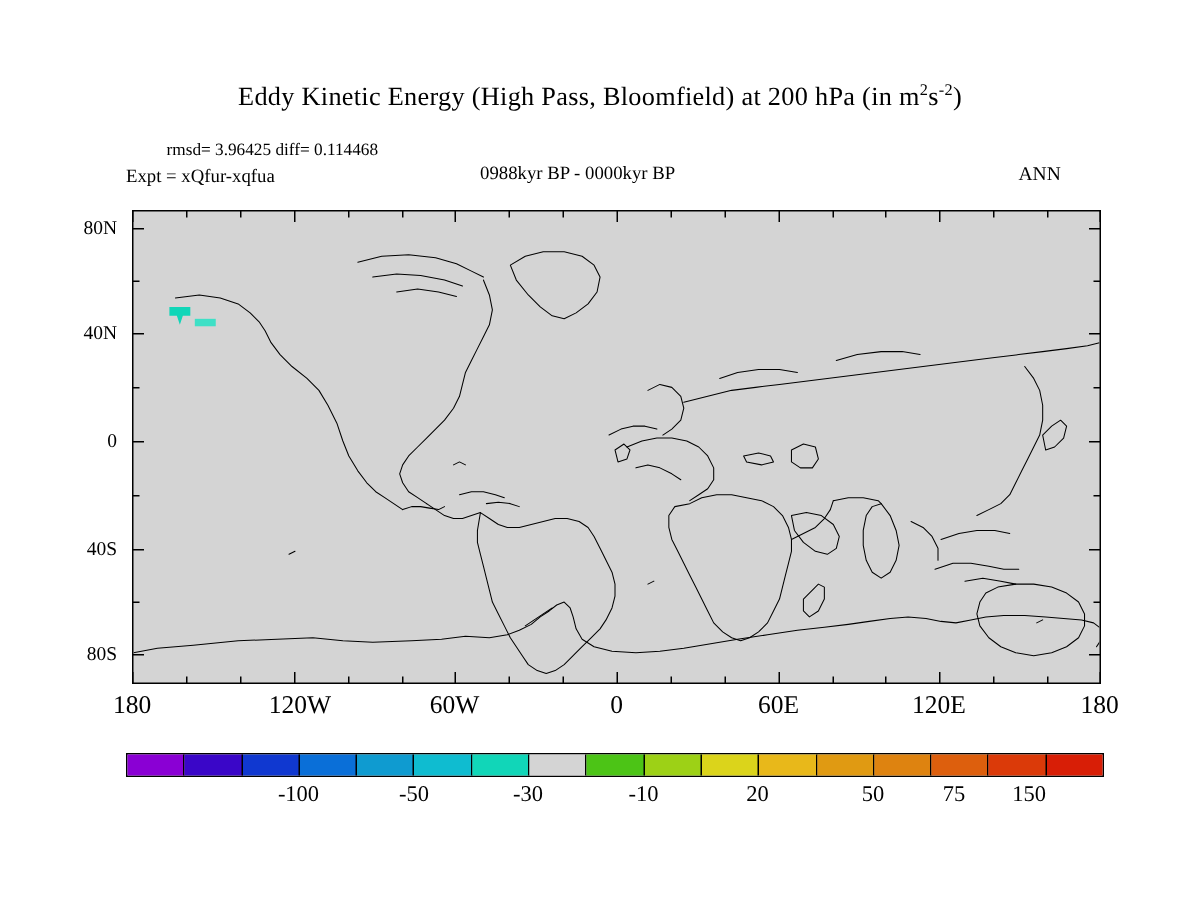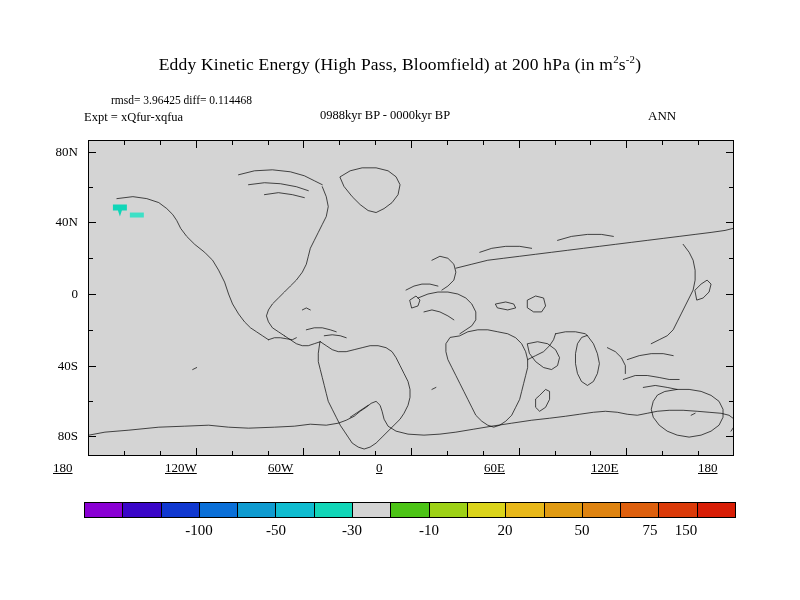--- a/index.html
+++ b/index.html
@@ -50,21 +50,21 @@
   #period-line {
     position: absolute;
     top: 108px;
     left: 320px;
     font-size: 12.5px;
     white-space: nowrap;
   }
   #season-line {
     position: absolute;
     top: 108px;
-    left: 648px;
+    left: 679px;
     font-size: 13px;
     white-space: nowrap;
   }
 
   
   #map-panel {
     position: absolute;
     left: 88px;
     top: 140px;
     width: 646px;
@@ -107,26 +107,26 @@
     position: absolute;
     font-size: 13px;
     text-align: right;
     width: 60px;
     left: 18px;
     transform: translateY(-50%);
     white-space: nowrap;
   }
   .xlabel {
     position: absolute;
-    font-size: 13px;
+    font-size: 17px;
+    text-align: center;
     width: 70px;
     top: 460px;
     transform: translateX(-35px);
     white-space: nowrap;
-    text-decoration: underline;
   }
 
   
   #colorbar-wrap {
     position: absolute;
     left: 84px;
     top: 502px;
     width: 652px;
     height: 16px;
     border: 1px solid #000000;
@@ -332,14 +332,14 @@
     <div class="cb-band" style="background: rgb(219, 58, 9);"></div>
     <div class="cb-band" style="background: rgb(216, 30, 6);"></div>
   </div>
 
 <div class="cb-label" style="left:199px">-100</div>
 <div class="cb-label" style="left:276px">-50</div>
 <div class="cb-label" style="left:352px">-30</div>
 <div class="cb-label" style="left:429px">-10</div>
 <div class="cb-label" style="left:505px">20</div>
 <div class="cb-label" style="left:582px">50</div>
-<div class="cb-label" style="left:650px">75</div>
+<div class="cb-label" style="left:636px">75</div>
 <div class="cb-label" style="left:686px">150</div>
 
 </body></html>

